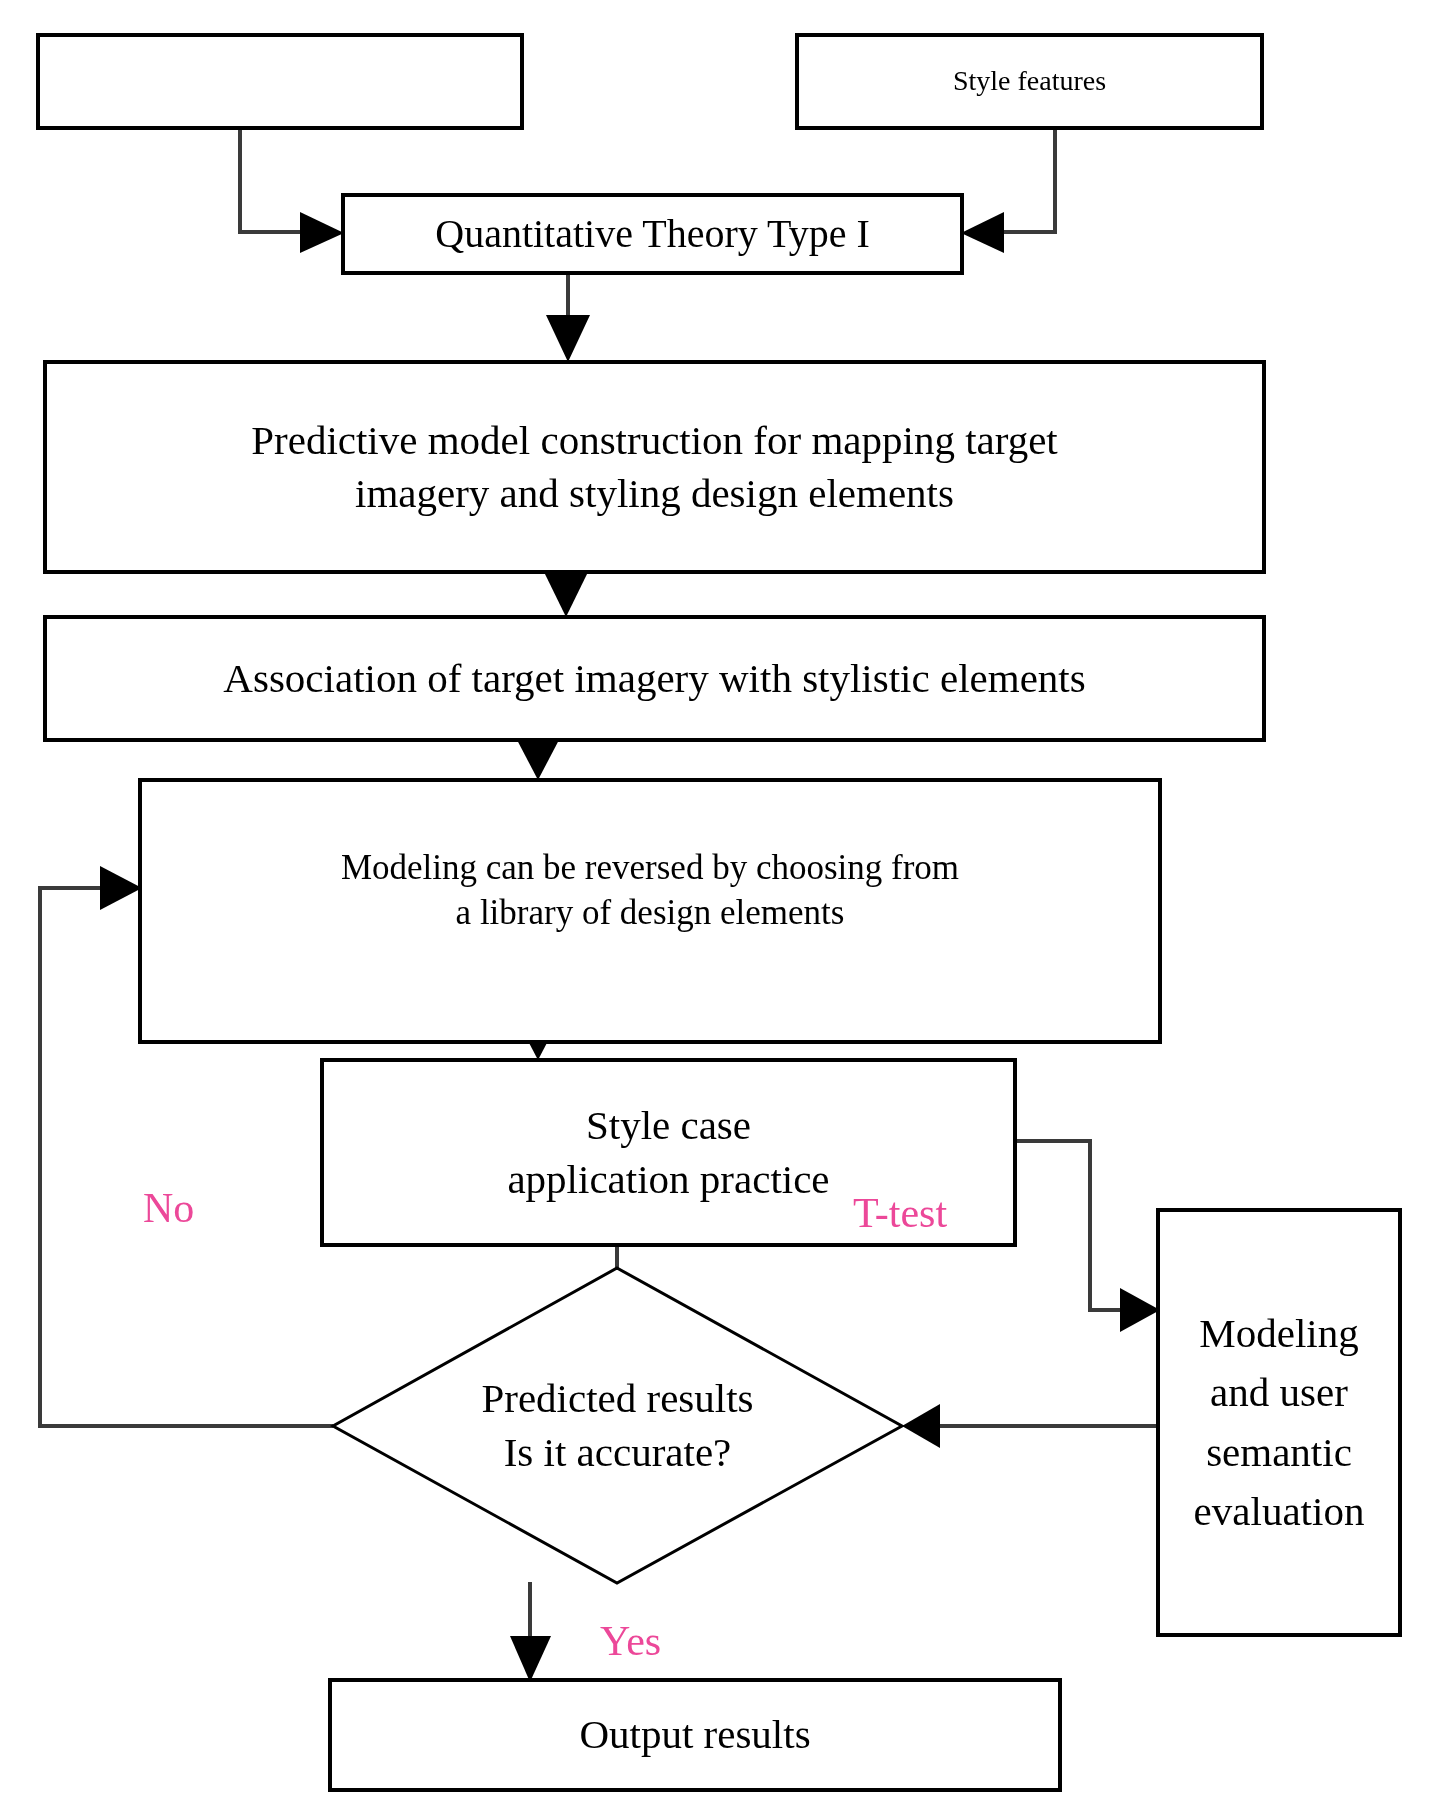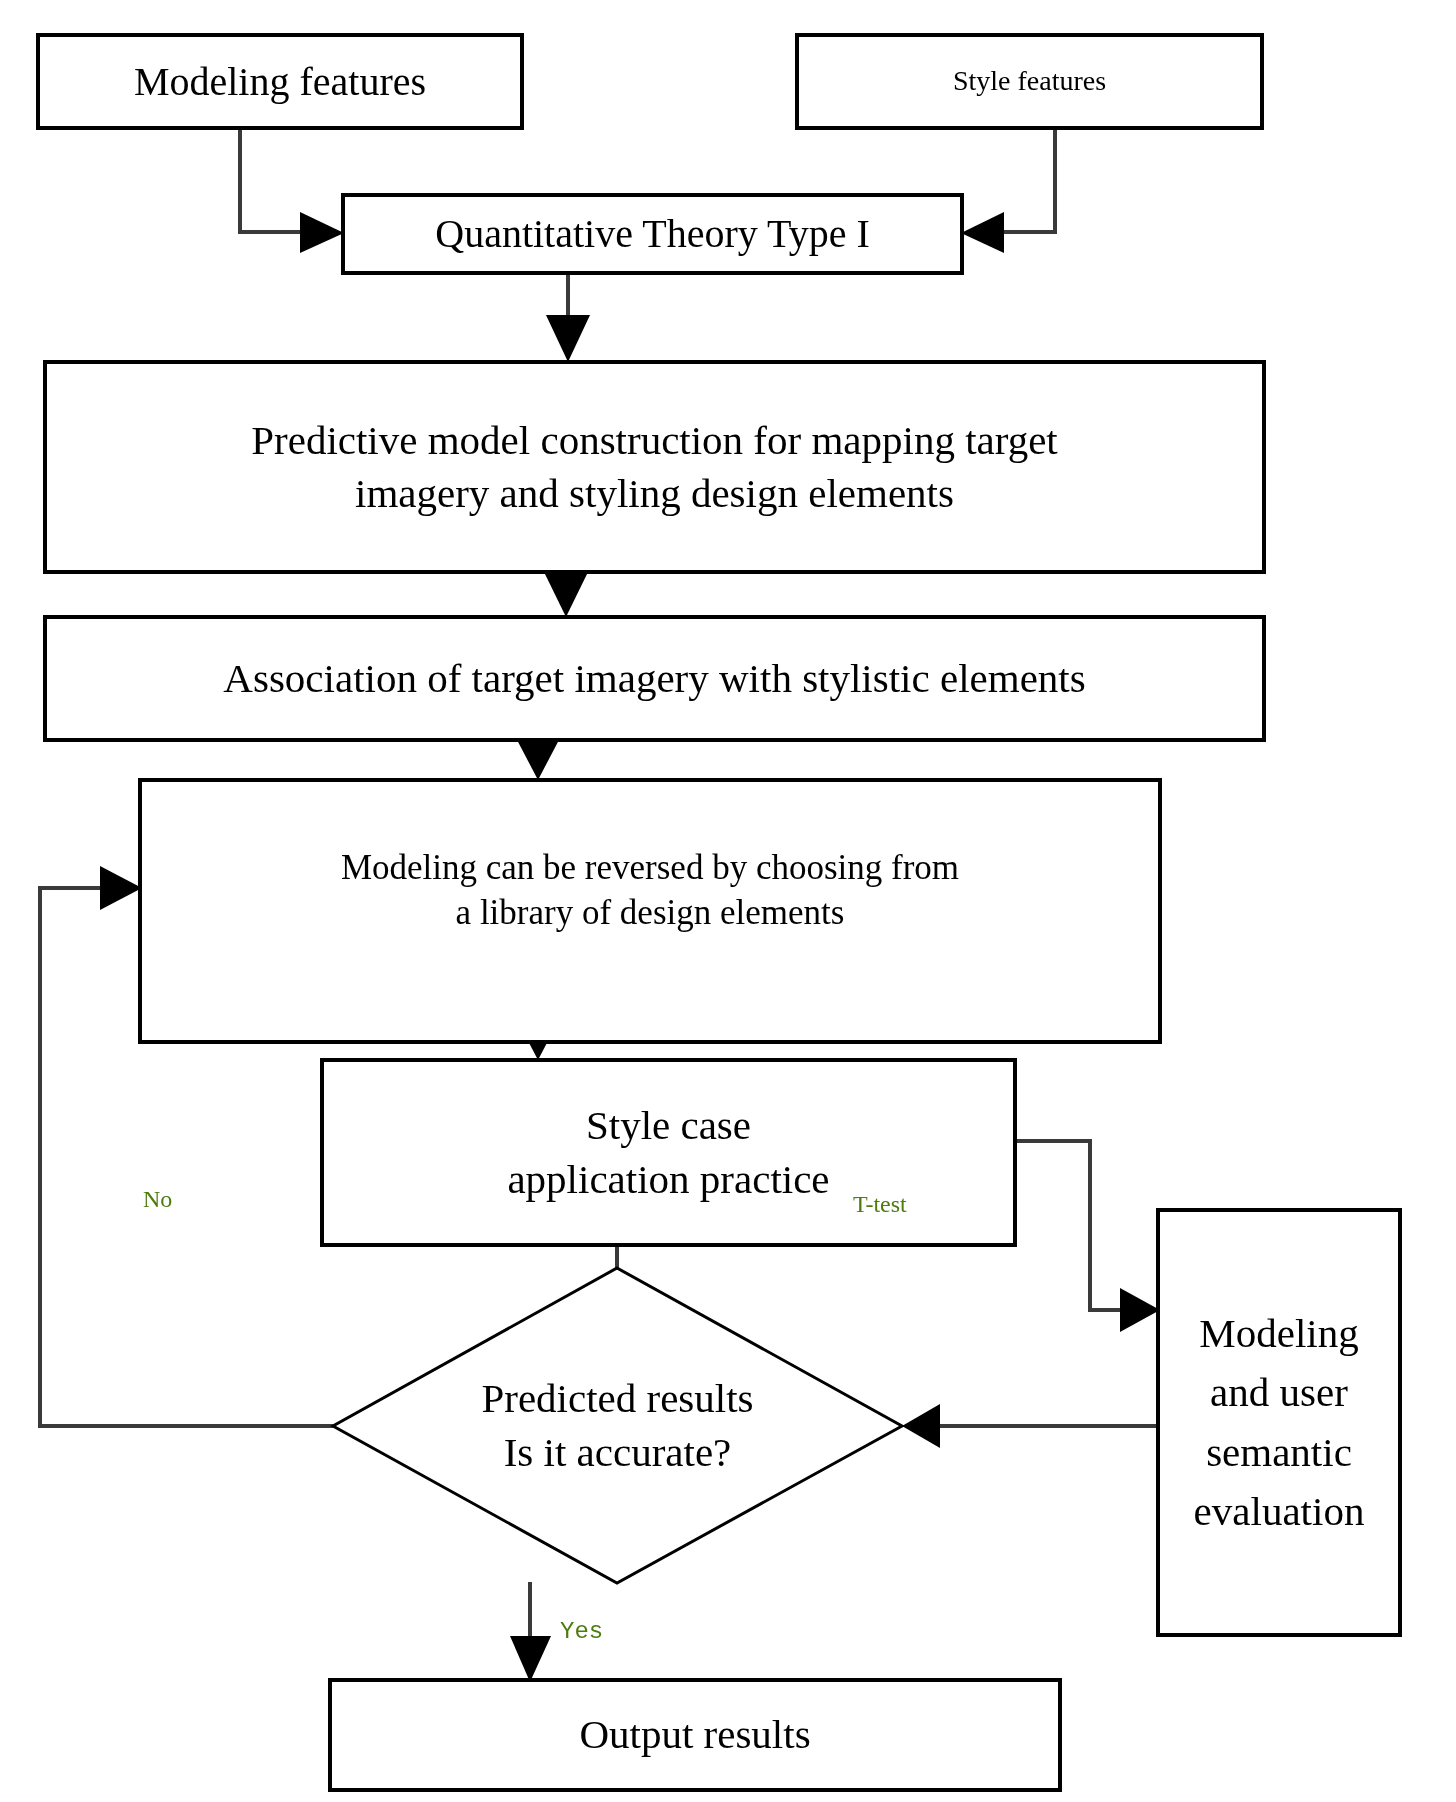--- a/index.html
+++ b/index.html
@@ -55,23 +55,23 @@
     flex-direction: column;
     text-align: center;
     color: #000000;
     font-family: "Liberation Serif", "DejaVu Serif", serif;
     line-height: 1.30;
     white-space: pre-line;
     pointer-events: none;
   }
   .edge-label {
     position: absolute;
-    color: #4d7c0f;
+    color: #ec4899;
     font-family: "Liberation Serif", "DejaVu Serif", serif;
-    font-size: 24px;
+    font-size: 42px;
     line-height: 1;
     white-space: nowrap;
   }
 </style>
 </head>
 <body>
 
 <div id="flow-root">
 
   <svg class="flow-svg" viewBox="0 0 1456 1802" xmlns="http://www.w3.org/2000/svg">
@@ -144,21 +144,20 @@
 
     <rect class="node-rect" x="322" y="1060" width="693" height="185"></rect>
 
     <rect class="node-rect" x="1158" y="1210" width="242" height="425"></rect>
 
     <polygon class="node-diamond" points="617,1268 902,1426 617,1583 333,1426"></polygon>
 
     <rect class="node-rect" x="330" y="1680" width="730" height="110"></rect>
   </svg>
 
-  <div class="node-text" style="left:38px; top:35px; width:484px; height:93px; font-size:40px;">Modeling features</div>
 
   <div class="node-text" style="left:797px; top:35px; width:465px; height:93px; font-size:28px;">Style features</div>
 
   <div class="node-text" style="left:343px; top:195px; width:619px; height:78px; font-size:40px;text-align:right;">Quantitative Theory Type I</div>
 
   <div class="node-text" style="left:45px; top:362px; width:1219px; height:210px; font-size:41px;">Predictive model construction for mapping target
 imagery and styling design elements</div>
 
   <div class="node-text" style="left:45px; top:617px; width:1219px; height:123px; font-size:41px;">Association of target imagery with stylistic elements</div>
 
@@ -175,15 +174,15 @@
 
   <div class="node-text" style="left:395px; top:1348px; width:445px; height:155px; font-size:41px;">Predicted results
 Is it accurate?</div>
 
   <div class="node-text" style="left:330px; top:1680px; width:730px; height:110px; font-size:41px;">Output results</div>
 
   <div class="edge-label" style="left:143px; top:1187px;">No</div>
 
   <div class="edge-label" style="left:853px; top:1192px;">T-test</div>
 
-  <div class="edge-label" style="left:560px; top:1620px;font-family:Liberation Mono, monospace;">Yes</div>
+  <div class="edge-label" style="left:600px; top:1620px;">Yes</div>
 
 </div>
 
 </body></html>

